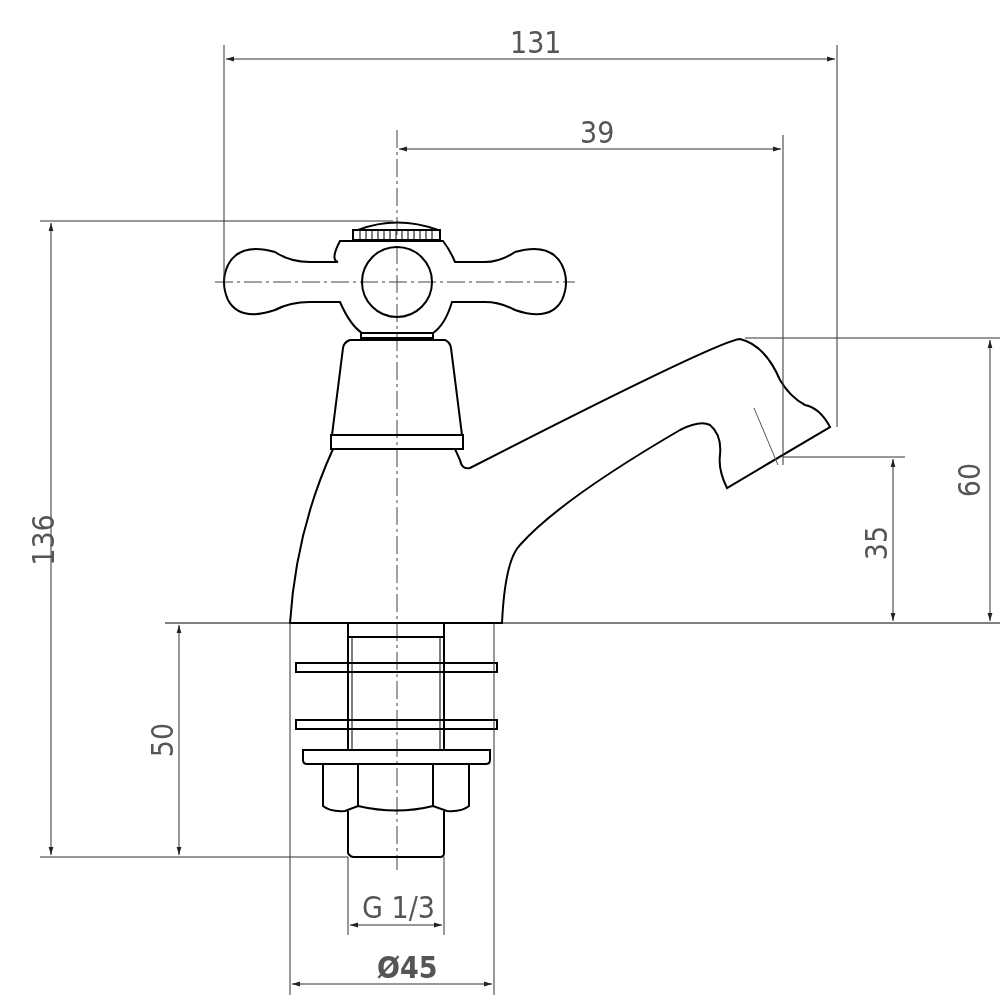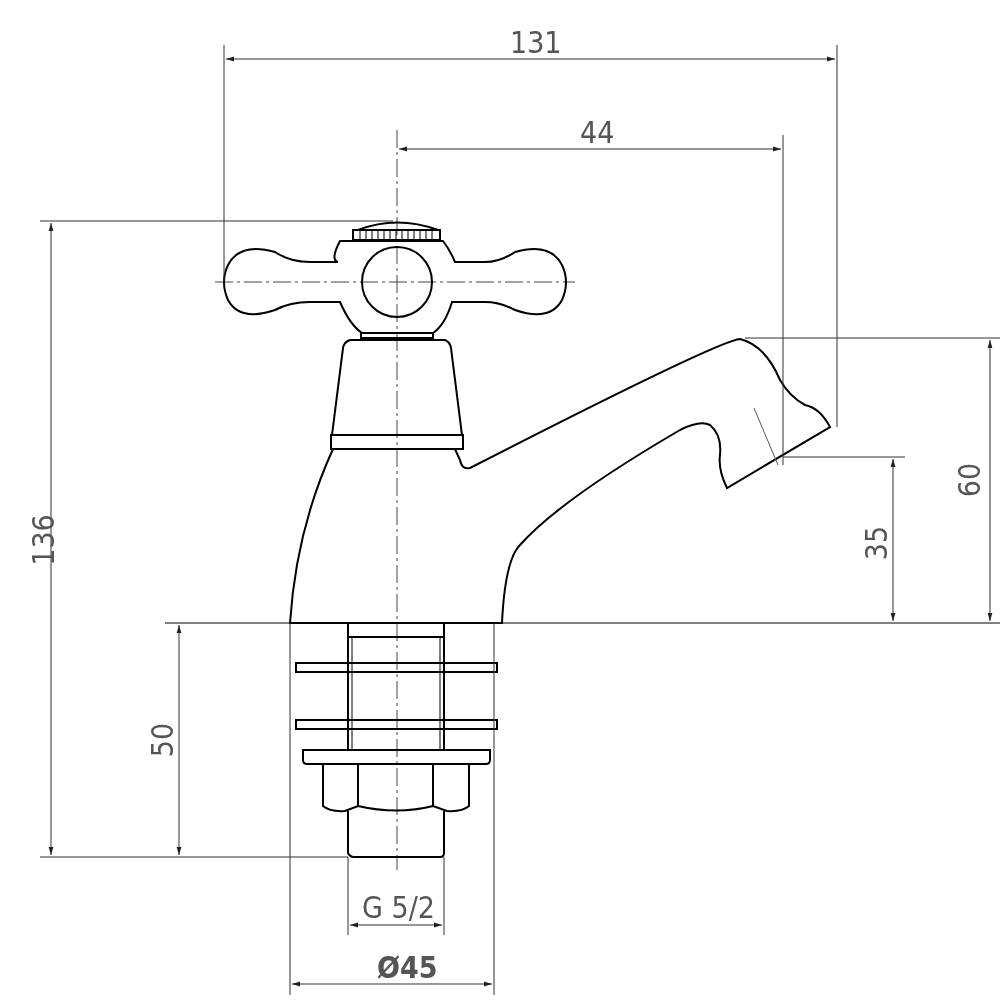--- a/index.html
+++ b/index.html
@@ -97,20 +97,20 @@
     <line x1="444" y1="857" x2="444" y2="935"></line>
     <line x1="350" y1="925" x2="442" y2="925" marker-start="url(#arr)" marker-end="url(#arr)"></line>
 
     <line x1="290" y1="623" x2="290" y2="995"></line>
     <line x1="494" y1="623" x2="494" y2="995"></line>
     <line x1="292" y1="984" x2="492" y2="984" marker-start="url(#arr)" marker-end="url(#arr)"></line>
   </g>
 </svg>
 
 <div class="lbl" style="left:510px;top:28px;">131</div>
-<div class="lbl" style="left:580px;top:118px;">44</div>
+<div class="lbl" style="left:580px;top:118px;">39</div>
 <div class="lbl vert" style="left:18px;top:525px;">136</div>
 <div class="lbl vert" style="left:953px;top:465px;">60</div>
 <div class="lbl vert" style="left:860px;top:528px;">35</div>
 <div class="lbl vert" style="left:146px;top:725px;">50</div>
-<div class="lbl" style="left:362px;top:893px;">G 5/2</div>
+<div class="lbl" style="left:362px;top:893px;">G 1/3</div>
 <div class="lbl" style="left:377px;top:953px;font-weight:bold;">Ø45</div>
 </div>
 
 </body></html>

